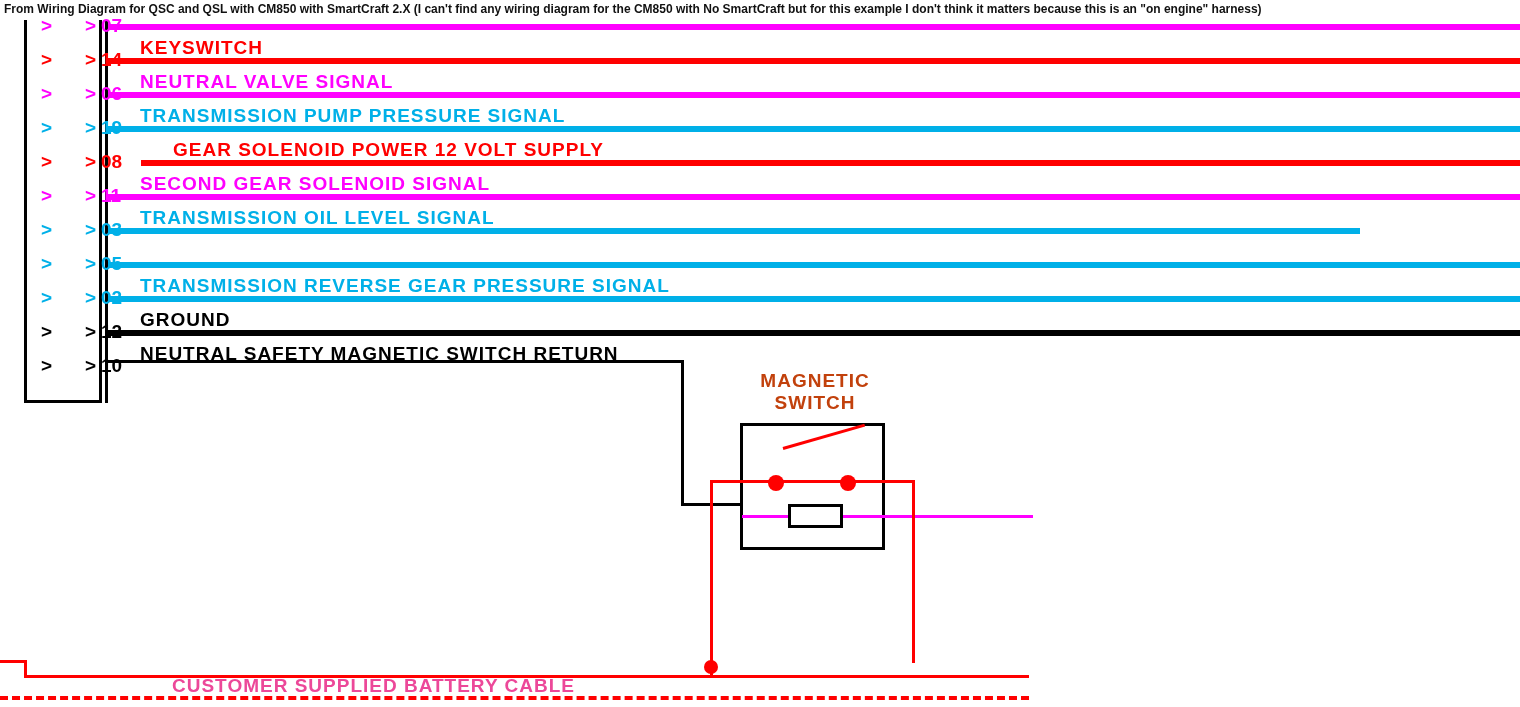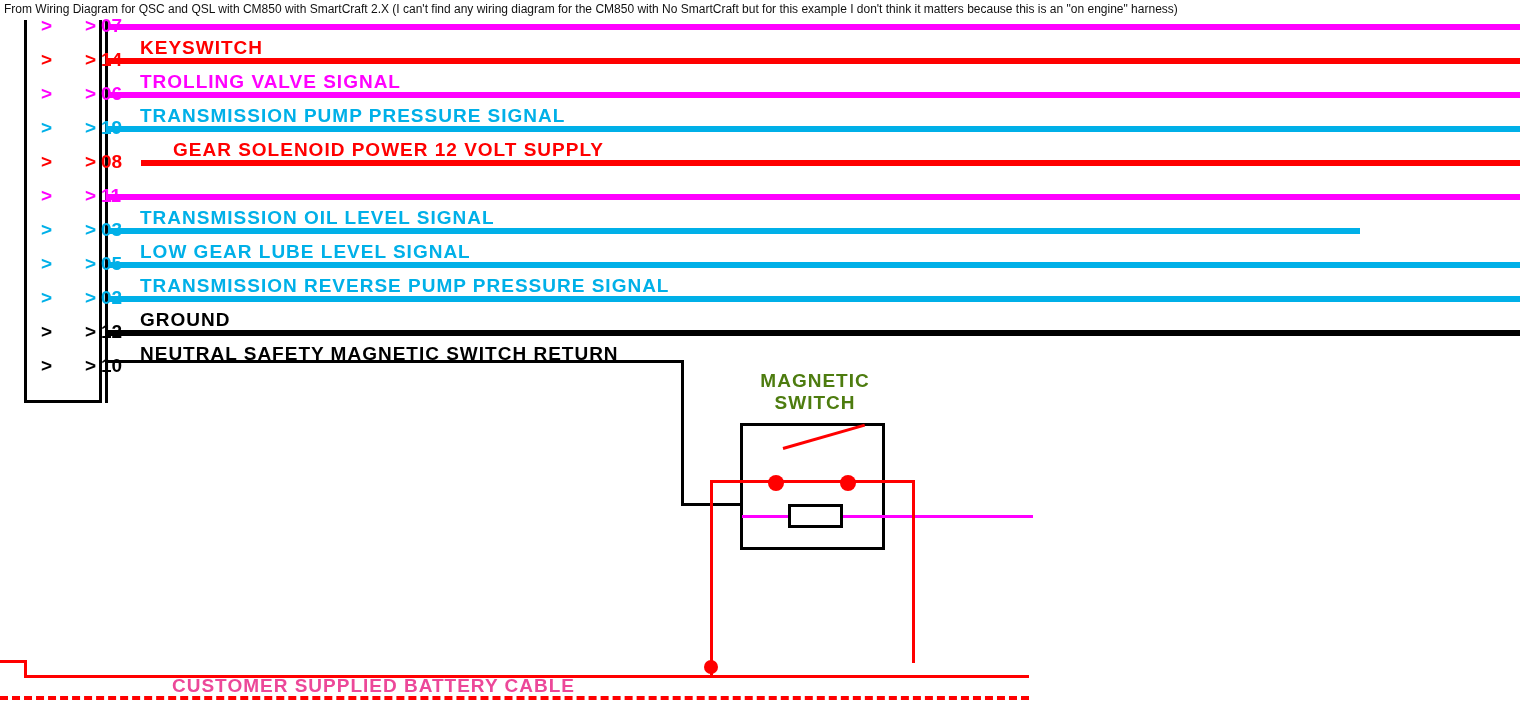--- a/index.html
+++ b/index.html
@@ -1,17 +1,17 @@
 <!DOCTYPE html>
 <html><head>
 <meta charset="utf-8">
 <style>
   * { box-sizing: border-box; }
   html, body { margin: 0; padding: 0; width: 1520px; height: 707px; background: #fff; font-family: Arial, Helvetica, sans-serif; }
-  .caption { position: absolute; left: 4px; top: 2px; font-size: 12px; color: #111; white-space: nowrap; }
+  .caption { position: absolute; left: 4px; top: 2px; font-size: 12px; color: #111; white-space: nowrap; font-weight: bold; }
   .diagram { position: absolute; left: 0; top: 20px; width: 1520px; height: 687px; }
 
   
   .connector-body { position: absolute; left: 24px; top: 0; width: 78px; height: 383px; border: 3px solid #000; border-top: none; background: #fff; }
   .connector-spine { position: absolute; left: 100px; top: 0; width: 8px; height: 383px; border-right: 3px solid #000; }
 
   .pin { position: absolute; left: 0; width: 100%; height: 34px; }
   .pin-label { position: absolute; left: 32px; top: 6px; font: bold 19px/1 Arial; margin-left: 45px; }
   .pin-arrow { position: absolute; top: 6px; font: bold 19px/1 Arial; }
   .pin-arrow.l { left: 17px; }
@@ -21,21 +21,21 @@
   .wire-row { position: absolute; left: 108px; height: 34px; }
   .wire-label { position: absolute; left: 32px; top: -6px; font: bold 19px/1 Arial; white-space: nowrap; letter-spacing: 1px; }
   .wire-lines { position: absolute; left: 0; top: 14px; width: 100%; height: 6px; border-top: 3px solid; border-bottom: 3px solid; }
 
   .c-red    { color: #ff0000; border-color: #ff0000 !important; }
   .c-mag    { color: #ff00ff; border-color: #ff00ff !important; }
   .c-cyan   { color: #00b0e8; border-color: #00b0e8 !important; }
   .c-black  { color: #000;    border-color: #000 !important; }
 
   
-  .mag-title { position: absolute; left: 750px; top: 350px; width: 130px; text-align: center; font: bold 19px/1.15 Arial; color: #4d7c0f; letter-spacing: 1px; }
+  .mag-title { position: absolute; left: 750px; top: 350px; width: 130px; text-align: center; font: bold 19px/1.15 Arial; color: #c2410c; letter-spacing: 1px; }
   .mag-box { position: absolute; left: 740px; top: 403px; width: 145px; height: 127px; border: 3px solid #000; background: #fff; }
   .mag-contact { position: absolute; width: 16px; height: 16px; border-radius: 50%; background: #ff0000; }
   .mag-arm { position: absolute; left: 783px; top: 427px; width: 85px; height: 3px; background: #ff0000; transform-origin: left center; transform: rotate(-16deg); }
   .mag-inner { position: absolute; left: 788px; top: 484px; width: 55px; height: 24px; border: 3px solid #000; background: #fff; }
 
   
   .mag-stub-l { position: absolute; left: 742px; top: 495px; width: 46px; height: 3px; background: #ff00ff; }
   .mag-stub-r { position: absolute; left: 843px; top: 495px; width: 190px; height: 3px; background: #ff00ff; }
 
   
@@ -128,44 +128,44 @@
 
   <div id="signals">
       <div class="wire-row" style="top: -10px; width: 1412px;">
         <div class="wire-lines c-mag"></div>
       </div>
       <div class="wire-row" style="top: 24px; width: 1412px;">
         <span class="wire-label c-red">KEYSWITCH</span>
         <div class="wire-lines c-red"></div>
       </div>
       <div class="wire-row" style="top: 58px; width: 1412px;">
-        <span class="wire-label c-mag">TROLLING  VALVE  SIGNAL</span>
+        <span class="wire-label c-mag">NEUTRAL  VALVE  SIGNAL</span>
         <div class="wire-lines c-mag"></div>
       </div>
       <div class="wire-row" style="top: 92px; width: 1412px; text-align: center;">
         <span class="wire-label c-cyan">TRANSMISSION  PUMP  PRESSURE  SIGNAL</span>
         <div class="wire-lines c-cyan"></div>
       </div>
       <div class="wire-row" style="top: 126px; width: 1412px; margin-left: 33px;">
         <span class="wire-label c-red">GEAR  SOLENOID  POWER  12  VOLT  SUPPLY</span>
         <div class="wire-lines c-red"></div>
       </div>
       <div class="wire-row" style="top: 160px; width: 1412px;">
+        <span class="wire-label c-mag">SECOND  GEAR  SOLENOID  SIGNAL</span>
         <div class="wire-lines c-mag"></div>
       </div>
       <div class="wire-row" style="top: 194px; width: 1252px; padding-left: 7px;">
         <span class="wire-label c-cyan">TRANSMISSION  OIL  LEVEL  SIGNAL</span>
         <div class="wire-lines c-cyan"></div>
       </div>
       <div class="wire-row" style="top: 228px; width: 1412px;">
-        <span class="wire-label c-cyan">LOW  GEAR  LUBE  LEVEL  SIGNAL</span>
         <div class="wire-lines c-cyan"></div>
       </div>
       <div class="wire-row" style="top: 262px; width: 1412px;">
-        <span class="wire-label c-cyan">TRANSMISSION  REVERSE  PUMP  PRESSURE  SIGNAL</span>
+        <span class="wire-label c-cyan">TRANSMISSION  REVERSE  GEAR  PRESSURE  SIGNAL</span>
         <div class="wire-lines c-cyan"></div>
       </div>
       <div class="wire-row" style="top: 296px; width: 1412px;">
         <span class="wire-label c-black">GROUND</span>
         <div class="wire-lines c-black"></div>
       </div>
       <div class="wire-row" style="top: 330px; width: 0px;">
         <span class="wire-label c-black">NEUTRAL  SAFETY  MAGNETIC  SWITCH  RETURN</span>
       </div>
     </div>

